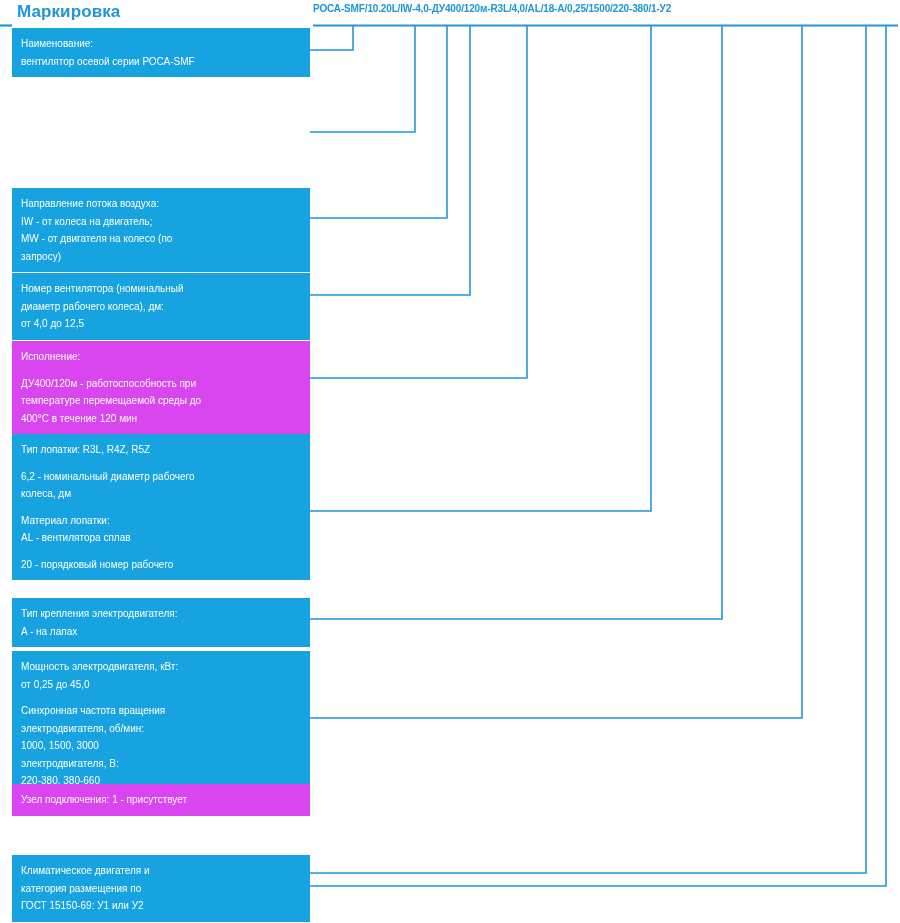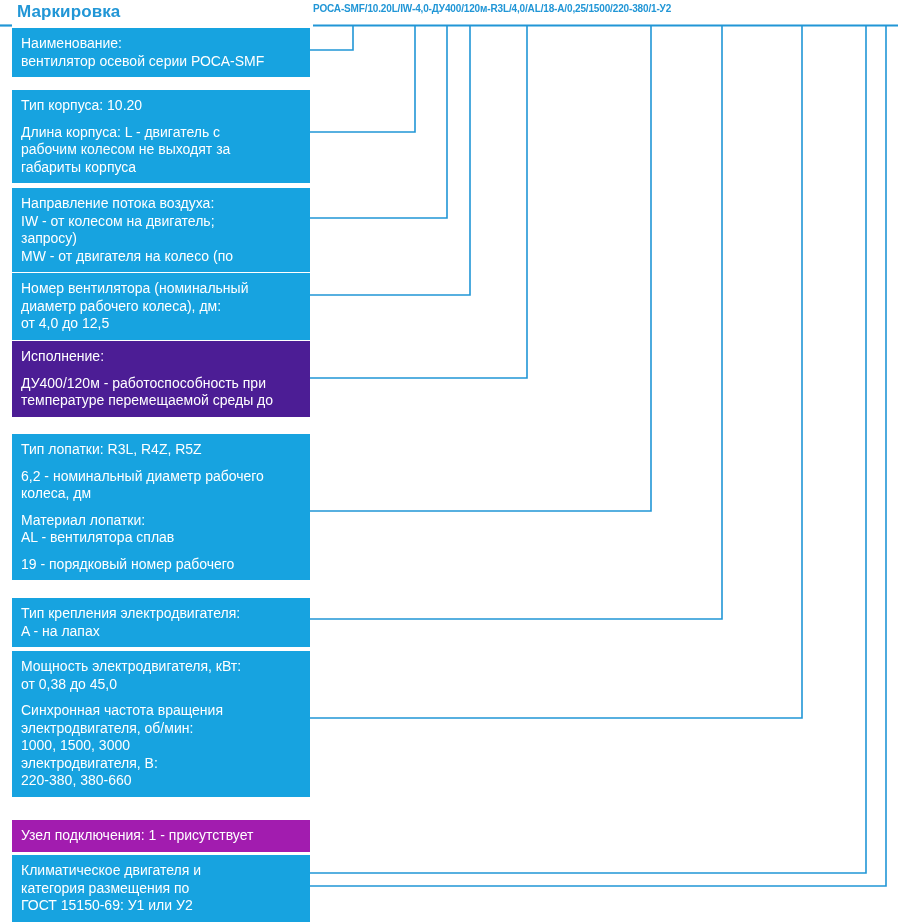--- a/index.html
+++ b/index.html
@@ -21,21 +21,21 @@
     font-size:10px;font-weight:bold;color:#2196d6;
     white-space:nowrap;letter-spacing:-0.15px;
   }
 
   
   .box{
     position:absolute;left:12px;width:298px;
     background:#17a3e0;color:#ffffff;
     box-sizing:border-box;
     padding:7px 9px 7px 9px;
-    font-size:14px;line-height:17.5px;
+    font-size:10px;line-height:17.5px;
   }
   .box p{margin:0;}
   .box p.gap{margin-top:9px;}
 
   
   svg.links{position:absolute;left:0;top:0;width:900px;height:923px;pointer-events:none;}
   svg.links path,svg.links line{fill:none;stroke:#2196d6;stroke-width:1.6;}
   svg.links .rule{stroke-width:2.2;}
 </style>
 </head>
@@ -69,64 +69,59 @@
 
     <path d="M866,26 L866,873 L310,873" style="stroke: rgb(33, 150, 214);"></path>
 
     <path d="M886,26 L886,886 L310,886" style="stroke: rgb(33, 150, 214);"></path>
   </svg>
 
   <div class="box" style="top: 28px; background: rgb(23, 163, 224); color: rgb(255, 255, 255);">
       <p>Наименование:</p>
       <p>вентилятор осевой серии РОСА-SMF</p>
     </div>
-  <div class="box" style="top: 90px; background: rgb(23, 163, 224); color: rgb(255, 255, 255);">
-      <p>Тип корпуса: 10.20</p>
-      <p class="gap">Длина корпуса: L - двигатель с</p>
-      <p>рабочим колесом не выходят за</p>
-      <p>габариты корпуса</p>
-    </div>
   <div class="box" style="top: 188px; background: rgb(23, 163, 224); color: rgb(255, 255, 255);">
       <p>Направление потока воздуха:</p>
-      <p>IW - от колесом на двигатель;</p>
+      <p>IW - от колеса на двигатель;</p>
+      <p>MW - от двигателя на колесо (по</p>
       <p>запросу)</p>
-      <p>MW - от двигателя на колесо (по</p>
     </div>
   <div class="box" style="top: 273px; background: rgb(23, 163, 224); color: rgb(255, 255, 255);">
       <p>Номер вентилятора (номинальный</p>
       <p>диаметр рабочего колеса), дм:</p>
       <p>от 4,0 до 12,5</p>
     </div>
-  <div class="box" style="top: 341px; background: #4c1d95; color: rgb(255, 255, 255);">
+  <div class="box" style="top: 341px; background: #d946ef; color: rgb(255, 255, 255);">
       <p>Исполнение:</p>
       <p class="gap">ДУ400/120м - работоспособность при</p>
       <p>температуре перемещаемой среды до</p>
+      <p>400°C в течение 120 мин</p>
     </div>
   <div class="box" style="top: 434px; background: rgb(23, 163, 224); color: rgb(255, 255, 255);">
       <p>Тип лопатки: R3L, R4Z, R5Z</p>
       <p class="gap">6,2 - номинальный диаметр рабочего</p>
       <p>колеса, дм</p>
       <p class="gap">Материал лопатки:</p>
       <p>AL - вентилятора сплав</p>
-      <p class="gap">19 - порядковый номер рабочего</p>
+      <p class="gap">20 - порядковый номер рабочего</p>
     </div>
   <div class="box" style="top: 598px; background: rgb(23, 163, 224); color: rgb(255, 255, 255);">
       <p>Тип крепления электродвигателя:</p>
       <p>A - на лапах</p>
     </div>
   <div class="box" style="top: 651px; background: rgb(23, 163, 224); color: rgb(255, 255, 255);">
       <p>Мощность электродвигателя, кВт:</p>
-      <p>от 0,38 до 45,0</p>
+      <p>от 0,25 до 45,0</p>
       <p class="gap">Синхронная частота вращения</p>
       <p>электродвигателя, об/мин:</p>
       <p>1000, 1500, 3000</p>
       <p>электродвигателя, В:</p>
       <p>220-380, 380-660</p>
     </div>
-  <div class="box" style="top: 820px; background: #a21caf; color: rgb(255, 255, 255);">
+  <div class="box" style="top: 784px; background: #d946ef; color: rgb(255, 255, 255);">
       <p>Узел подключения: 1 - присутствует</p>
     </div>
   <div class="box" style="top: 855px; background: rgb(23, 163, 224); color: rgb(255, 255, 255);">
       <p>Климатическое двигателя и</p>
       <p>категория размещения по</p>
       <p>ГОСТ 15150-69: У1 или У2</p>
     </div>
 
 </div>
 

